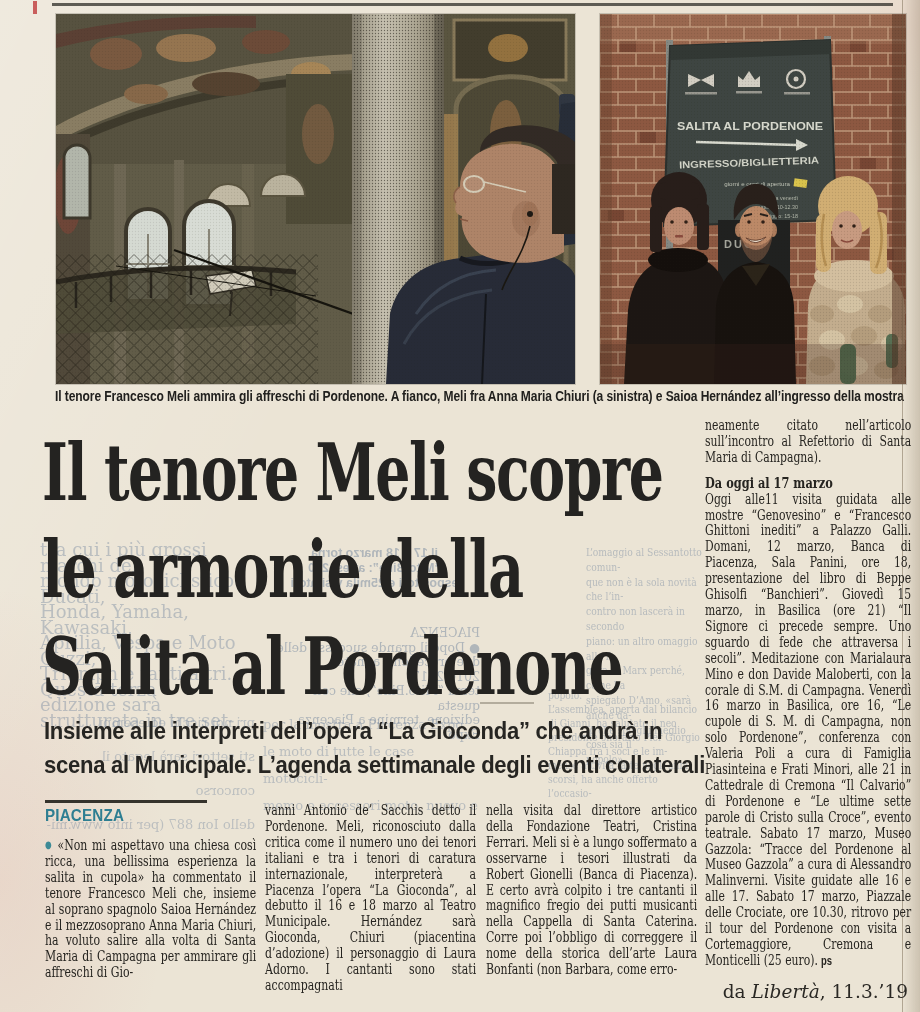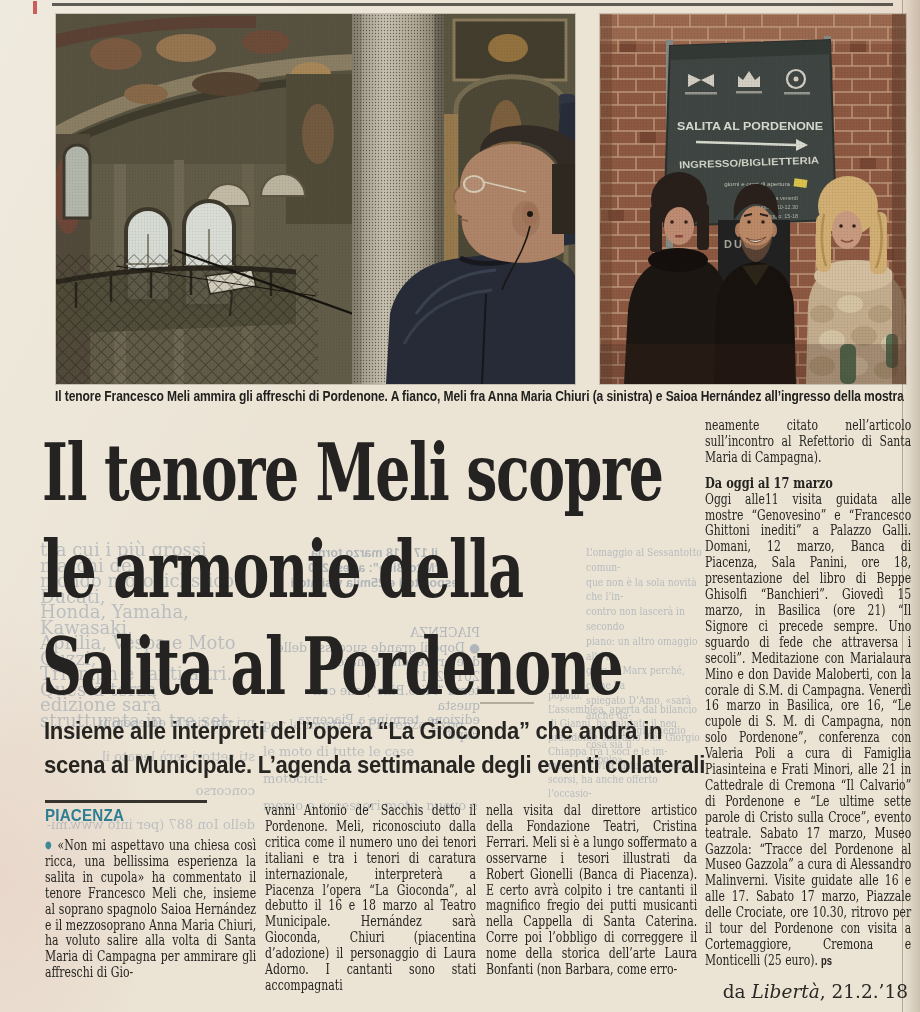--- a/index.html
+++ b/index.html
@@ -333,16 +333,16 @@
   </div>
   <div class="col col3">
     <p>nella visita dal direttore artistico della Fondazione Teatri, Cristina Ferrari. Meli si è a lungo soffermato a osservarne i tesori illustrati da Robert Gionelli (Banca di Piacenza). E certo avrà colpito i tre cantanti il magnifico fregio dei putti musicanti nella Cappella di Santa Caterina. Corre poi l’obbligo di correggere il nome della storica dell’arte Laura Bonfanti (non Barbara, come erro-</p>
   </div>
   <div class="col col4">
     <p>neamente citato nell’articolo sull’incontro al Refettorio di Santa Maria di Campagna).</p>
     <p class="hd">Da oggi al 17 marzo</p>
     <p><span>Oggi alle11 visita guidata alle mostre “Genovesino” e “Francesco Ghittoni inediti” a Palazzo Galli. Domani, 12 marzo, Banca di Piacenza, Sala Panini, ore 18, presentazione del libro di Beppe Ghisolfi “Banchieri”. Giovedì 15 marzo, in Basilica (ore 21) “Il Signore ci precede sempre. Uno sguardo di fede che attraversa i secoli”. Meditazione con Marialaura Mino e don Davide Maloberti, con la corale di S.M. di Campagna. Venerdì 16 marzo in Basilica, ore 16, “Le cupole di S. M. di Campagna, non solo Pordenone”, conferenza con Valeria Poli a cura di Famiglia Piasinteina e Frati Minori, alle 21 in Cattedrale di Cremona “Il Calvario” di Pordenone e “Le ultime sette parole di Cristo sulla Croce”, evento teatrale. Sabato 17 marzo, Museo Gazzola: “Tracce del Pordenone al Museo Gazzola” a cura di Alessandro Malinverni. Visite guidate alle 16 e alle 17. Sabato 17 marzo, Piazzale delle Crociate, ore 10.30, ritrovo per il tour del Pordenone con visita a Cortemaggiore, Cremona e Monticelli (25 euro).</span><span class="sig">ps</span></p>
   </div>
 
-  <div class="attribution"><span>da </span><i>Libertà</i><span>, 21.2.’18</span></div>
+  <div class="attribution"><span>da </span><i>Libertà</i><span>, 11.3.’19</span></div>
 
   <div class="scan-right" style="left:902px;"></div>
 </div>
 
 </body></html>

